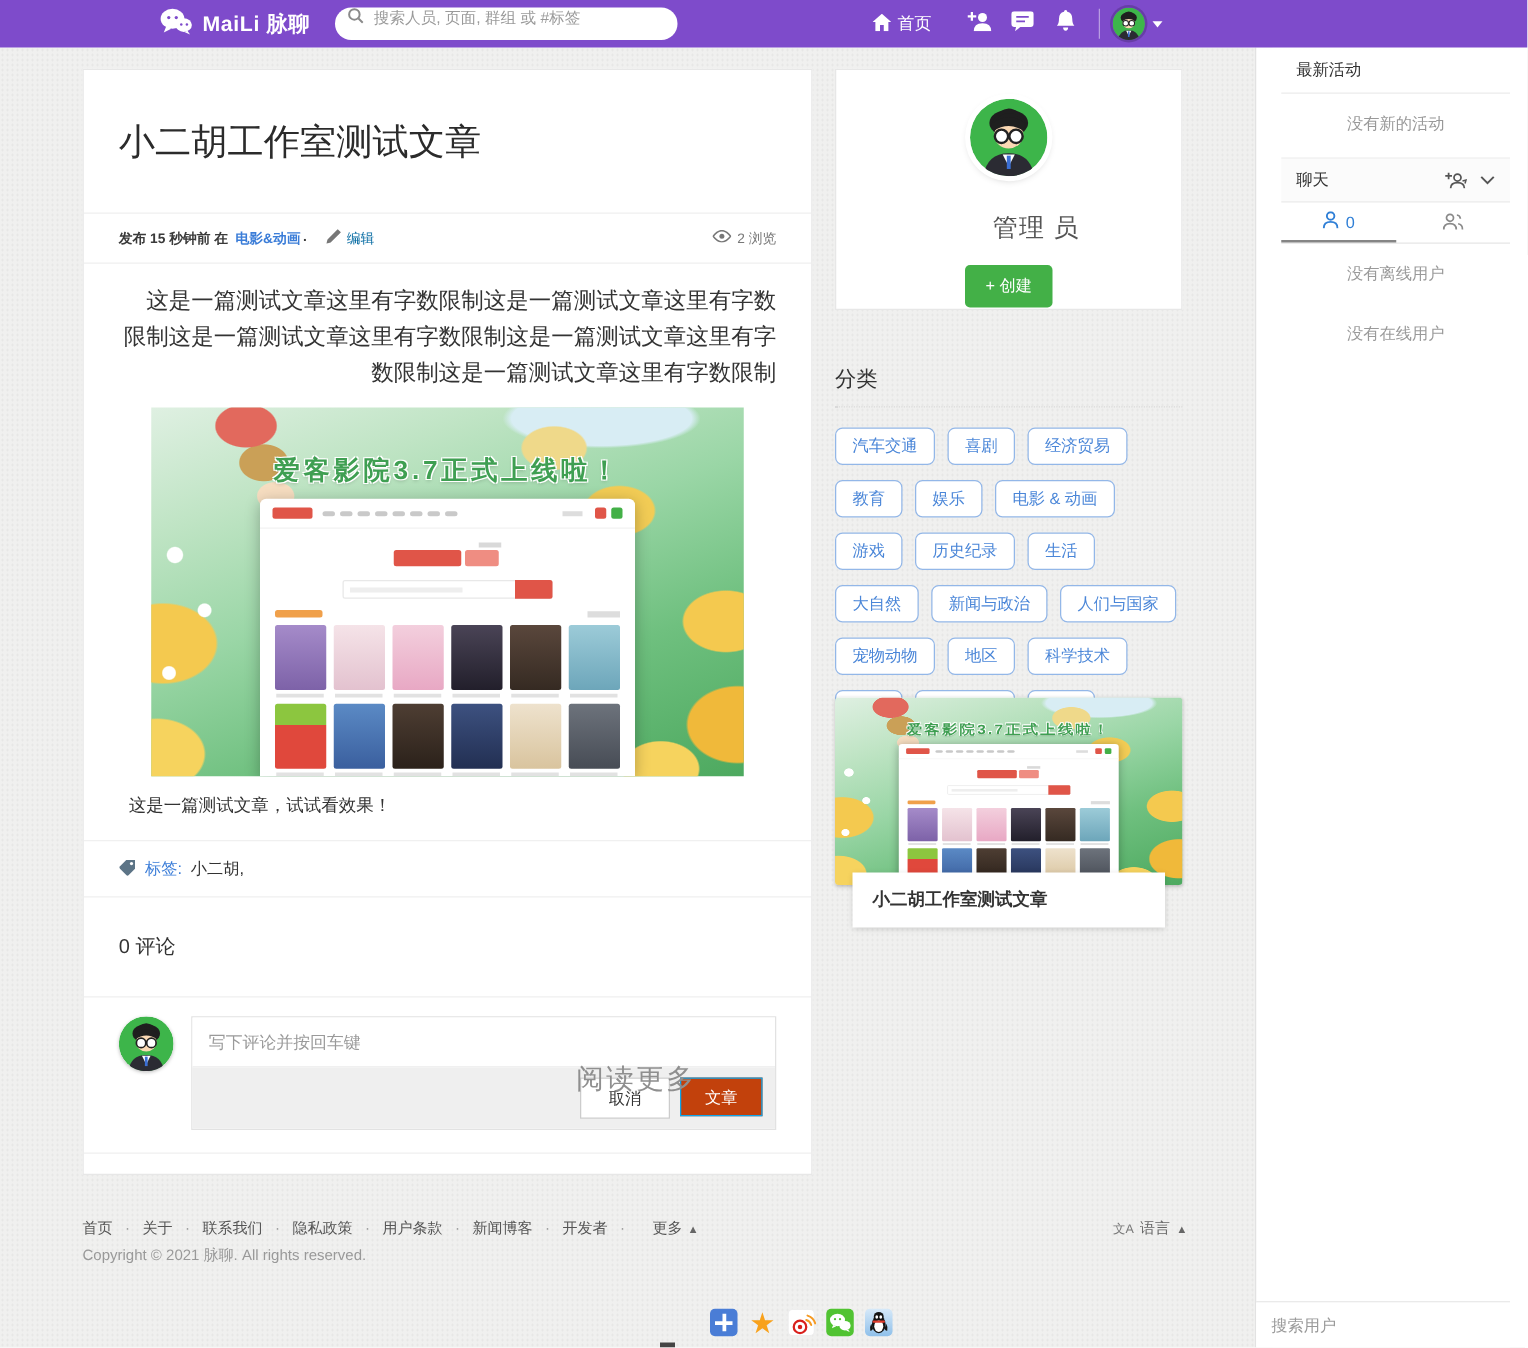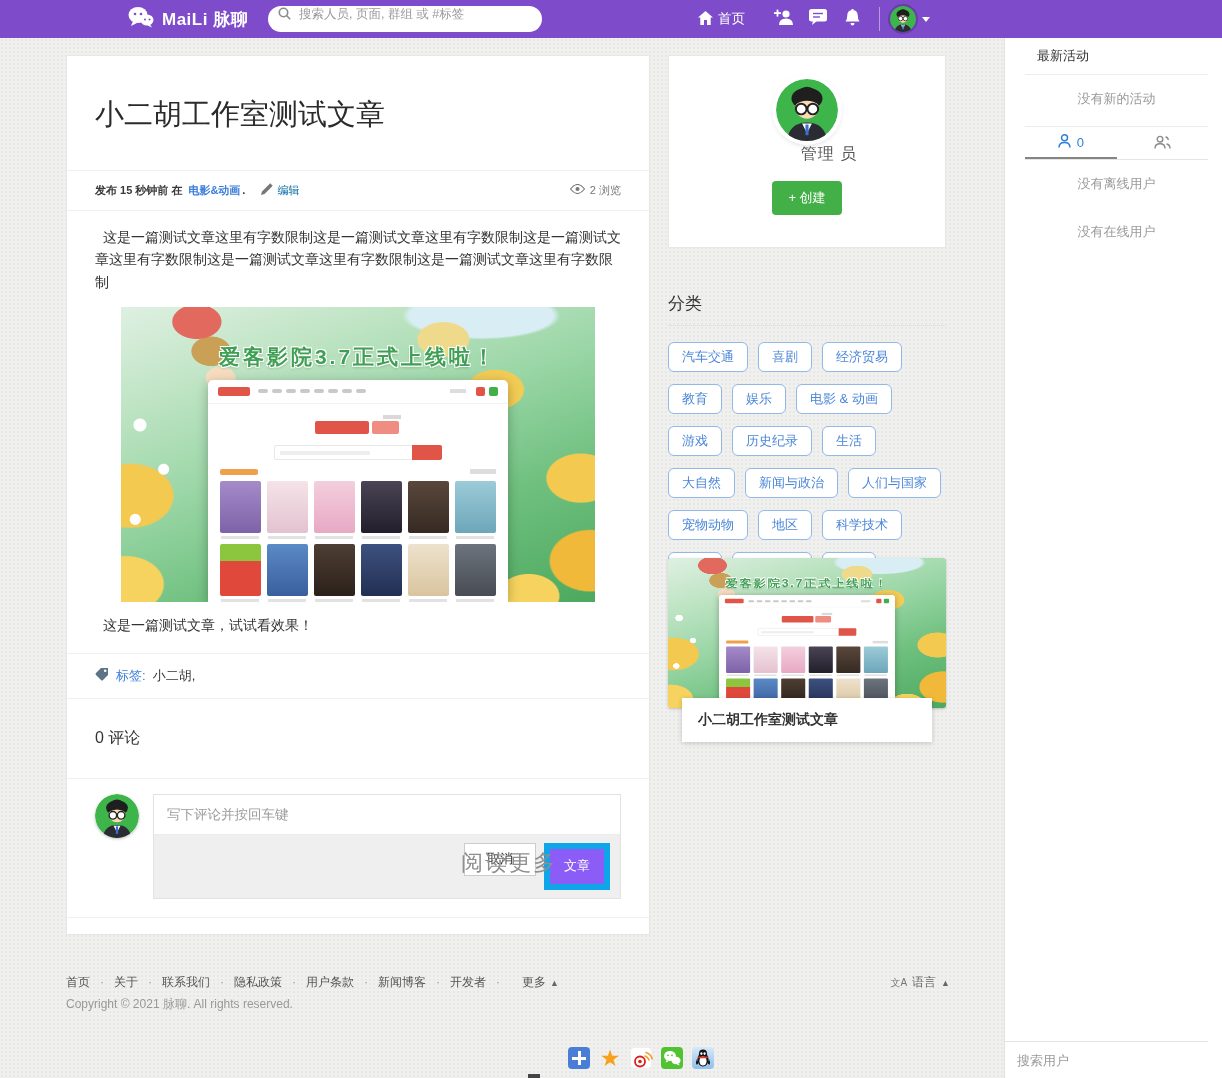--- a/index.html
+++ b/index.html
@@ -28,35 +28,35 @@
   .article-card{position:absolute;left:66px;top:17px;width:584px;background:#fff;border:1px solid #e7e7e7;
                 box-sizing:border-box;padding-bottom:16px;}
   .hr{border-top:1px solid #f0f0f0;height:0;}
   .a-title{font-size:29px;font-weight:400;color:#2b2b2b;padding:22px 28px 18px;line-height:1.2;}
   .a-meta{display:flex;align-items:center;padding:12px 28px;font-size:11px;gap:6px;}
   .a-meta .pub{font-weight:bold;color:#3a3a3a;}
   .a-meta .cat{font-weight:bold;color:#3b7dd8;}
   .a-meta .dot{color:#3a3a3a;font-weight:bold;margin-left:-4px;}
   .a-meta .edit{color:#0369a1;display:flex;align-items:center;gap:4px;margin-left:10px;}
   .a-meta .views{margin-left:auto;color:#777;display:flex;align-items:center;gap:5px;}
-  .a-body{font-size:14px;line-height:1.62;color:#333;margin:15px 28px 13px;text-indent:8px;}
+  .a-body{font-size:18px;line-height:1.62;color:#333;margin:15px 28px 13px;text-indent:8px;text-align:right;}
   .a-closing{font-size:14px;color:#333;margin:15px 28px 18px;text-indent:8px;}
   .tags-row{display:flex;align-items:center;gap:7px;padding:13px 28px;font-size:13px;}
   .tags-row .tlabel{color:#3b7dd8;}
   .tags-row .tval{color:#333;}
   .c-heading{font-size:16px;font-weight:400;color:#333;padding:13px 28px;}
   .composer{display:flex;gap:14px;margin:15px 28px 18px;}
   .av-44{width:44px;height:44px;border-radius:50%;overflow:hidden;flex:none;box-shadow:0 1px 3px rgba(0,0,0,.25);}
   .cbox{flex:1;border:1px solid #e2e2e2;}
   .cbox input{width:100%;box-sizing:border-box;height:40px;border:none;outline:none;padding:0 13px;font-size:13.5px;
               font-family:inherit;color:#333;border-bottom:1px solid #ececec;}
   .cbox input::placeholder{color:#9a9a9a;}
   .cbox-foot{background:#efefef;padding:8px 10px;display:flex;justify-content:flex-end;gap:8px;}
   .btn-cancel{background:#fff;border:1px solid #ccc;color:#333;font-size:13px;width:72px;height:33px;cursor:pointer;font-family:inherit;}
-  .btn-submit{background:#8b5cf6;border:6px solid #0ea5e9;color:#fff;font-size:13px;width:66px;height:47px;cursor:pointer;font-family:inherit;}
+  .btn-submit{background:#c2410c;border:1px solid #0ea5e9;color:#fff;font-size:13px;width:66px;height:31px;cursor:pointer;font-family:inherit;}
   
   .hero-wrap{width:474px;margin:0 auto;}
   .art{position:relative;width:474px;height:295px;overflow:hidden;
     background-image:
       radial-gradient(ellipse 40px 28px at 16% 5%,#e2695d 0 60%,transparent 63%),
       radial-gradient(ellipse 32px 24px at 19% 15%,#caa057 0 60%,transparent 63%),
       radial-gradient(ellipse 24px 18px at 21% 24%,#f6ddc0 0 60%,transparent 64%),
       radial-gradient(circle at 4% 40%,#fff 0 6px,transparent 7px),
       radial-gradient(circle at 9% 55%,#fff 0 5px,transparent 6px),
       radial-gradient(circle at 3% 72%,#fff 0 5px,transparent 6px),
@@ -121,21 +121,21 @@
   .s-weibo{background:#fff;border:1px solid #eee;box-sizing:border-box;}
   .s-wechat{background:#51c332;}
   .s-qq{background:linear-gradient(#d6e9f9,#8fc0ea);}
   .sliver{position:absolute;left:528px;top:1036px;width:12px;height:4px;background:#444;}
   
   .side-col{position:absolute;left:668px;top:17px;width:278px;}
   .profile-card{position:absolute;left:0;top:0;width:278px;height:193px;background:#fff;border:1px solid #e7e7e7;
                 box-sizing:border-box;text-align:center;}
   .av-62{width:62px;height:62px;border-radius:50%;overflow:hidden;margin:23px auto 0;
          box-shadow:0 0 0 4px #fff,0 2px 7px rgba(0,0,0,.3);}
-  .p-name{margin-top:3px;font-size:16px;color:#555;letter-spacing:1px;padding-left:44px;}
+  .p-name{margin-top:28px;font-size:20px;color:#555;letter-spacing:1px;padding-left:44px;}
   .btn-create{display:inline-block;margin-top:16px;background:#43b047;color:#fff;font-size:13px;border:none;
               border-radius:4px;padding:8px 16px;cursor:pointer;font-family:inherit;}
   .cats{position:absolute;left:0;top:237px;width:278px;}
   .cats-title{font-size:17px;color:#333;padding-bottom:10px;border-bottom:1px dotted #d9d9d9;}
   .chips{display:flex;flex-wrap:wrap;gap:12px 10px;margin-top:16px;}
   .chip{border:1px solid #93b7e8;color:#4a86d8;background:#fff;border-radius:6px;font-size:13px;
         padding:5px 13px;cursor:pointer;white-space:nowrap;}
   .promo{position:absolute;left:0;top:503px;width:278px;cursor:pointer;}
   .promo-thumb{width:278px;height:150px;overflow:hidden;border-radius:3px;position:relative;box-shadow:0 1px 3px rgba(0,0,0,.2);}
   .promo-thumb .art{transform:scale(.5865,.5085);transform-origin:0 0;}
@@ -511,20 +511,38 @@
           <path d="M17 12 Q18.6 15 17.8 17.5 Q16.4 17.8 15.6 16 Z" fill="#141414"></path>
         </svg>
     </div>
   </div>
   <div class="sliver"></div>
 </div>
 
 <aside class="activity-panel">
   <div class="ap-head">最新活动</div>
   <div class="ap-empty">没有新的活动</div>
+  <div class="chat-head">
+    <span>聊天</span>
+    <span class="ch-sp"></span>
+    <span class="ch-ic">
+      <svg width="18" height="13" viewBox="0 0 18 13">
+          <circle cx="10" cy="4" r="2.8" fill="none" stroke="#555" stroke-width="1.4"></circle>
+          <path d="M4.5 12.5 Q4.5 8 10 8 Q15.5 8 15.5 12.5" fill="none" stroke="#555" stroke-width="1.4"></path>
+          <rect x="2.2" y="0" width="1.4" height="5.4" fill="#555"></rect>
+          <rect x="0.2" y="2" width="5.4" height="1.4" fill="#555"></rect>
+          <path d="M14 6.8 L16.8 6 L16 8.8" fill="none" stroke="#555" stroke-width="1.2"></path>
+        </svg>
+    </span>
+    <span class="ch-ic">
+      <svg width="12" height="8" viewBox="0 0 12 8">
+          <polyline points="1,1.5 6,6.5 11,1.5" fill="none" stroke="#555" stroke-width="1.6"></polyline>
+        </svg>
+    </span>
+  </div>
   <div class="chat-tabs">
     <div class="tab tab-online">
       <span>
         <svg width="13" height="14" viewBox="0 0 13 14">
             <circle cx="6.5" cy="3.8" r="3" fill="none" stroke="#2f7fd6" stroke-width="1.5"></circle>
             <path d="M1 13.5 Q1 8.5 6.5 8.5 Q12 8.5 12 13.5" fill="none" stroke="#2f7fd6" stroke-width="1.5"></path>
           </svg>
       </span>
       <span>0</span>
     </div>

